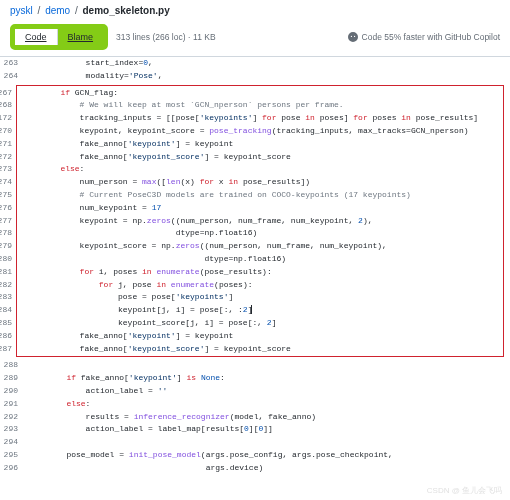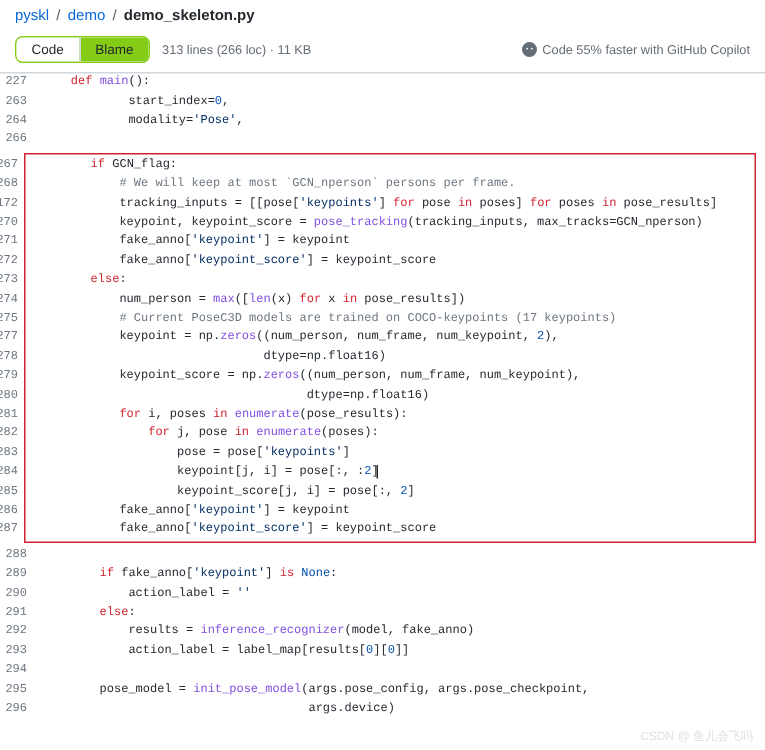--- a/index.html
+++ b/index.html
@@ -1,21 +1,21 @@
 <!DOCTYPE html>
 <html><head>
 <meta charset="utf-8">
 <style>
   * { margin: 0; padding: 0; box-sizing: border-box; }
   body { font-family: -apple-system, BlinkMacSystemFont, "Segoe UI", Helvetica, Arial, sans-serif; background: #fff; color: #24292f; font-size: 9px; width: 510px; }
   .breadcrumb { padding: 5px 10px 4px; font-size: 10px; color: #0969da; }
   .breadcrumb .sep { color: #57606a; margin: 0 2px; }
   .breadcrumb .current { font-weight: 600; color: #24292f; }
   .toolbar { display: flex; align-items: center; padding: 4px 10px 6px; border-bottom: 1px solid #d0d7de; gap: 8px; }
-  .tabs { display: flex; border: 1px solid #84cc16; border-radius: 5px; overflow: hidden; }
+  .tabs { display: flex; border: 5px solid #84cc16; border-radius: 5px; overflow: hidden; text-decoration: underline; }
   .tab { padding: 3px 10px; font-size: 9px; background: #84cc16; cursor: pointer; }
   .tab.active { background: #fff; font-weight: 500; }
   .tab + .tab { border-left: 1px solid #d0d7de; }
   .meta { color: #656d76; font-size: 8.5px; text-align: center; }
   .copilot { margin-left: auto; color: #656d76; font-size: 8.5px; display: flex; align-items: center; gap: 4px; }
   .code-area { font-family: ui-monospace, SFMono-Regular, Consolas, "Liberation Mono", monospace; font-size: 8px; line-height: 1.6; }
   .code-row { display: flex; white-space: pre; }
   .ln { width: 28px; text-align: right; color: #6e7781; padding-right: 10px; flex-shrink: 0; user-select: none; }
   .code { flex: 1; }
   .kw { color: #cf222e; }
@@ -47,35 +47,34 @@
   <div class="meta">313 lines (266 loc) · 11 KB</div>
   <div class="copilot">
     <svg width="10" height="10" viewBox="0 0 16 16">
         <path fill="#656d76" d="M8 0a8 8 0 100 16A8 8 0 008 0zM5.5 6a1 1 0 110 2 1 1 0 010-2zm5 0a1 1 0 110 2 1 1 0 010-2z"></path>
       </svg>
     <span>Code 55% faster with GitHub Copilot</span>
   </div>
 </div>
 
 <div class="code-area">
-  <div class="code-row"><span class="ln">227</span><span class="code">    <span class="kw">def</span> <span class="fn">main</span>():</span></div>
   <div class="code-row"><span class="ln">263</span><span class="code">            <span>start_index</span>=<span class="num">0</span>,</span></div>
   <div class="code-row"><span class="ln">264</span><span class="code">            <span>modality</span>=<span class="str">'Pose'</span>,</span></div>
-  <div class="code-row"><span class="ln">266</span><span class="code"></span></div>
 
   <div class="hl-box">
     <div class="code-row"><span class="ln">267</span><span class="code">        <span class="kw">if</span> GCN_flag:</span></div>
     <div class="code-row"><span class="ln">268</span><span class="code">            <span class="com"># We will keep at most `GCN_nperson` persons per frame.</span></span></div>
     <div class="code-row"><span class="ln">172</span><span class="code">            tracking_inputs = [[pose[<span class="str">'keypoints'</span>] <span class="kw">for</span> pose <span class="kw">in</span> poses] <span class="kw">for</span> poses <span class="kw">in</span> pose_results]</span></div>
     <div class="code-row"><span class="ln">270</span><span class="code">            keypoint, keypoint_score = <span class="fn">pose_tracking</span>(tracking_inputs, <span>max_tracks</span>=GCN_nperson)</span></div>
     <div class="code-row"><span class="ln">271</span><span class="code">            fake_anno[<span class="str">'keypoint'</span>] = keypoint</span></div>
     <div class="code-row"><span class="ln">272</span><span class="code">            fake_anno[<span class="str">'keypoint_score'</span>] = keypoint_score</span></div>
     <div class="code-row"><span class="ln">273</span><span class="code">        <span class="kw">else</span>:</span></div>
     <div class="code-row"><span class="ln">274</span><span class="code">            num_person = <span class="fn">max</span>([<span class="fn">len</span>(x) <span class="kw">for</span> x <span class="kw">in</span> pose_results])</span></div>
     <div class="code-row"><span class="ln">275</span><span class="code">            <span class="com"># Current PoseC3D models are trained on COCO-keypoints (17 keypoints)</span></span></div>
+    <div class="code-row"><span class="ln">276</span><span class="code">            num_keypoint = <span class="num">17</span></span></div>
     <div class="code-row"><span class="ln">277</span><span class="code">            keypoint = np.<span class="fn">zeros</span>((num_person, num_frame, num_keypoint, <span class="num">2</span>),</span></div>
     <div class="code-row"><span class="ln">278</span><span class="code">                                <span>dtype</span>=np.float16)</span></div>
     <div class="code-row"><span class="ln">279</span><span class="code">            keypoint_score = np.<span class="fn">zeros</span>((num_person, num_frame, num_keypoint),</span></div>
     <div class="code-row"><span class="ln">280</span><span class="code">                                      <span>dtype</span>=np.float16)</span></div>
     <div class="code-row"><span class="ln">281</span><span class="code">            <span class="kw">for</span> i, poses <span class="kw">in</span> <span class="fn">enumerate</span>(pose_results):</span></div>
     <div class="code-row"><span class="ln">282</span><span class="code">                <span class="kw">for</span> j, pose <span class="kw">in</span> <span class="fn">enumerate</span>(poses):</span></div>
     <div class="code-row"><span class="ln">283</span><span class="code">                    pose = pose[<span class="str">'keypoints'</span>]</span></div>
     <div class="code-row"><span class="ln">284</span><span class="code">                    keypoint[j, i] = pose[:, :<span class="num">2</span>]<span class="cursor"></span></span></div>
     <div class="code-row"><span class="ln">285</span><span class="code">                    keypoint_score[j, i] = pose[:, <span class="num">2</span>]</span></div>
     <div class="code-row"><span class="ln">286</span><span class="code">            fake_anno[<span class="str">'keypoint'</span>] = keypoint</span></div>

